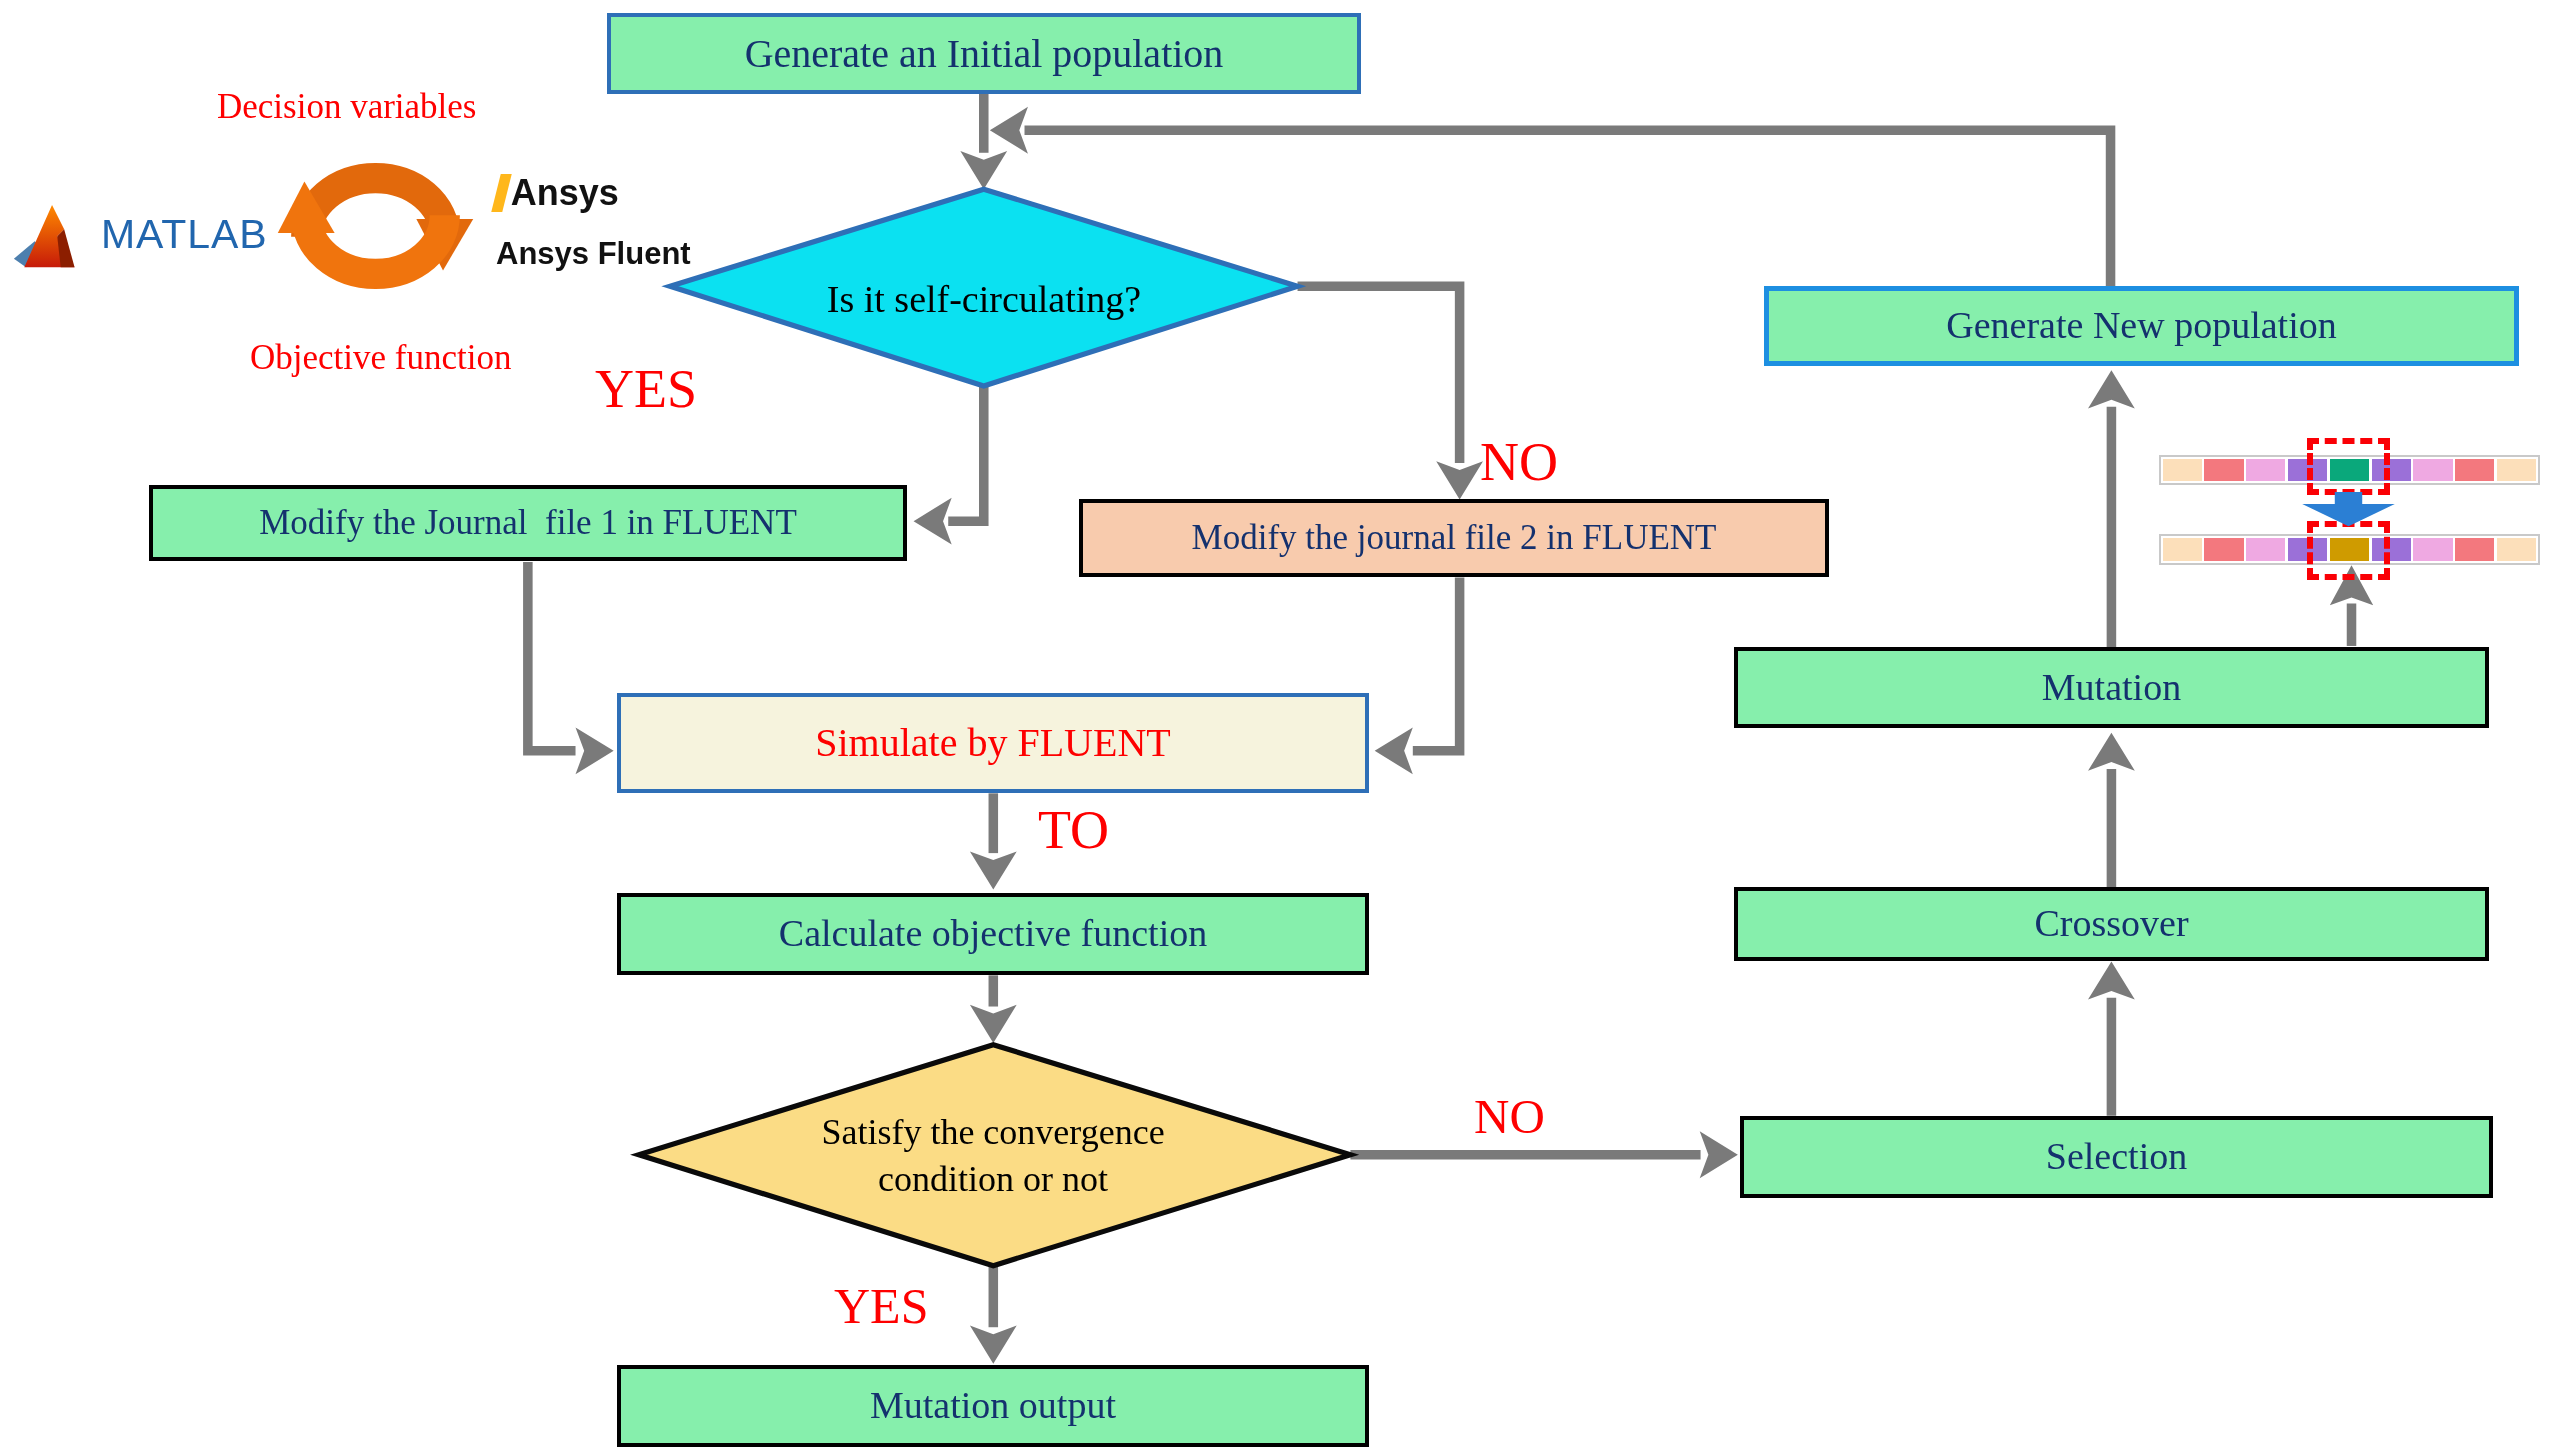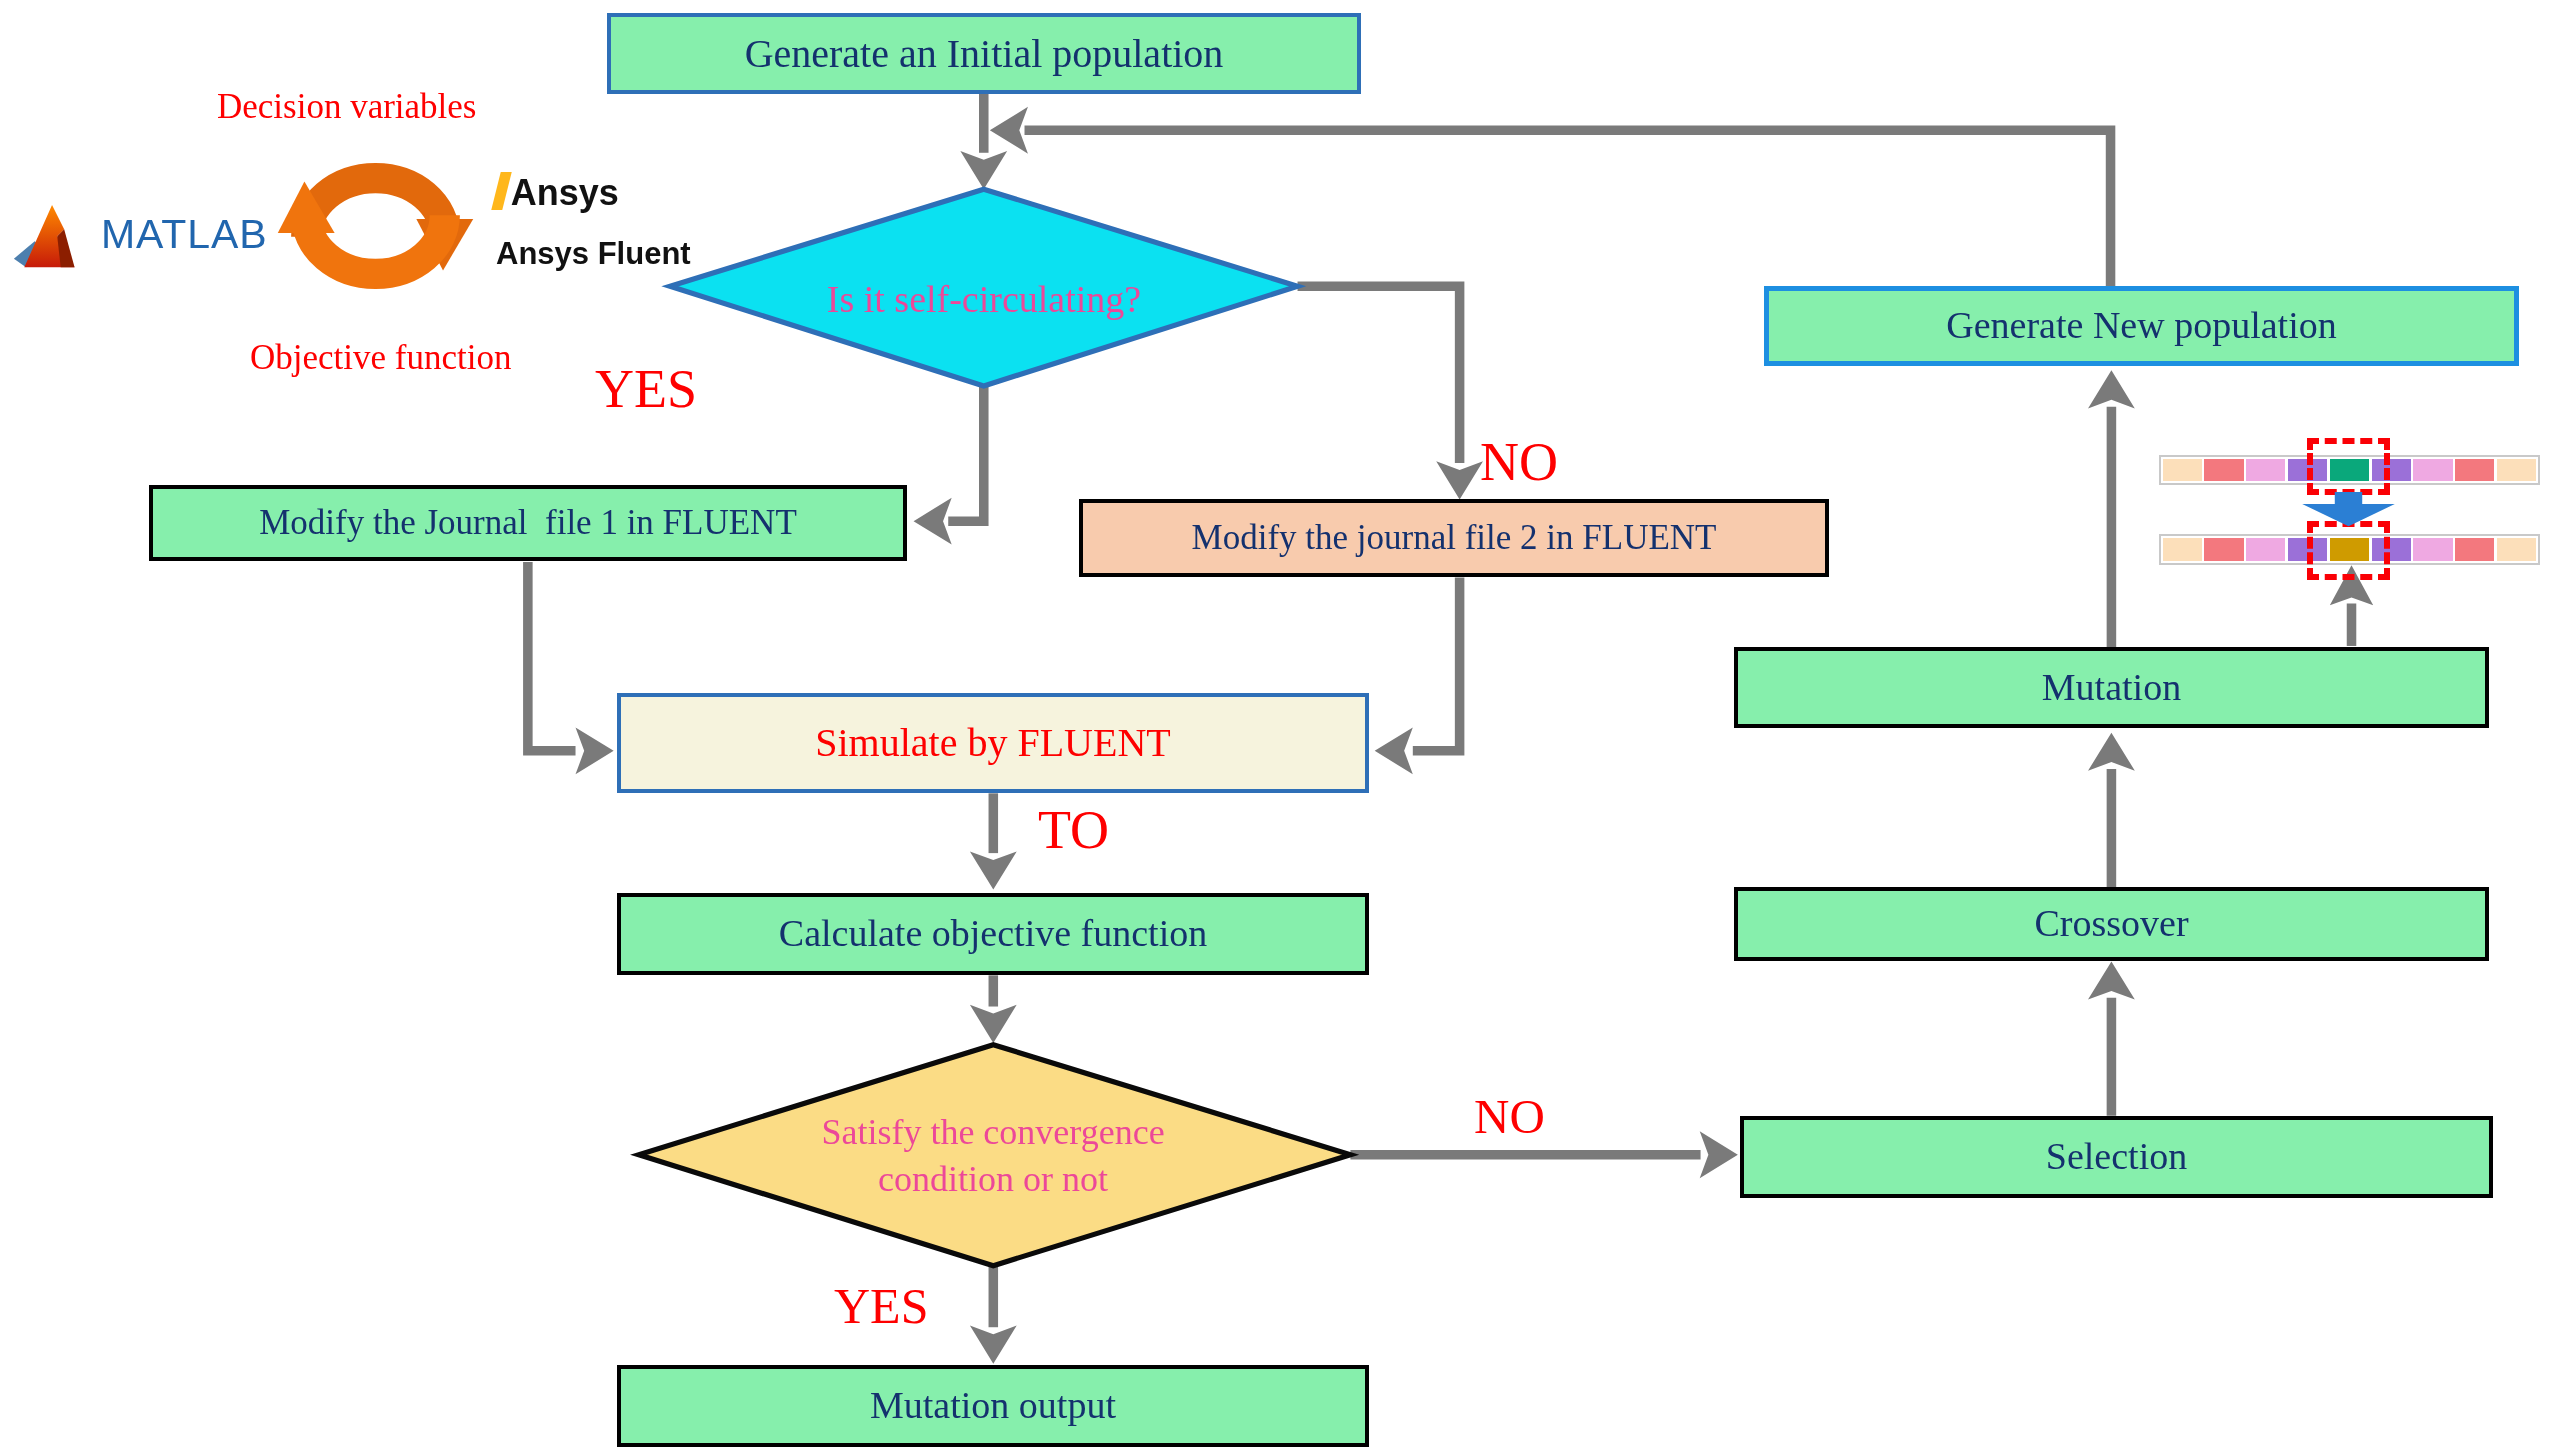--- a/index.html
+++ b/index.html
@@ -24,21 +24,21 @@
   }
   .border-blue{border:4.3px solid #2e6fb7;}
   .border-brightblue{border:5.2px solid #1d8fe1;margin-left:30px;}
   .fill-orange{background:#f8cbad;}
   .fill-cream{background:#f6f3dd;}
   .red-text{color:#fe0000;}
   .fc-label{
     position:absolute;
     display:flex;align-items:center;justify-content:center;
     text-align:left;
-    color:#ec4899;
+    color:#000000;
   }
   .edge-label{
     position:absolute;
     color:#fe0000;
     font-size:52px;
     line-height:1;
     white-space:nowrap;
   }
   .legend-label{
     position:absolute;
@@ -48,21 +48,21 @@
     white-space:nowrap;
   }
   .prews{white-space:pre-wrap;}
   .matlab-text{
     position:absolute;
     font-family:"Liberation Sans","DejaVu Sans",sans-serif;
     font-size:41px;font-weight:500;color:#2166ae;letter-spacing:0.9px;
   }
   .ansys-row{
     position:absolute;
-    display:flex;
+    display:flex;align-items:center;
     font-family:"Liberation Sans","DejaVu Sans",sans-serif;
     font-weight:bold;color:#111111;
   }
   .ansys-slash{
     width:11.3px;height:38px;background:#ffb71b;
     transform:skewX(-14deg);
     margin-right:3.5px;
   }
   .gene-strip{
     position:absolute;

